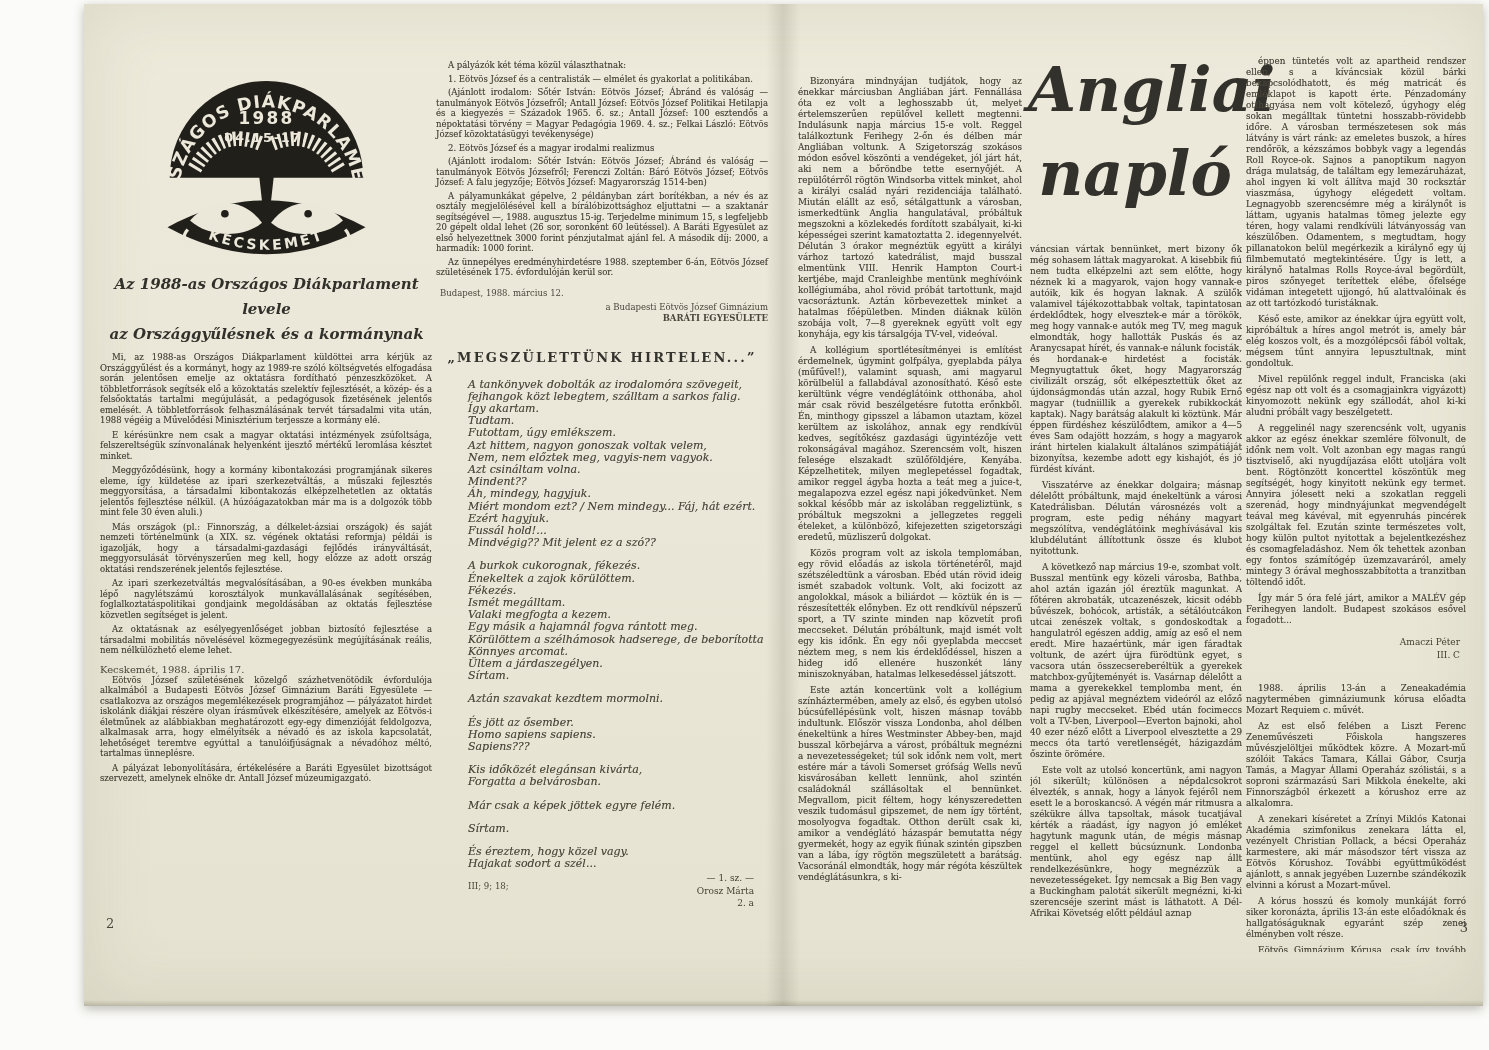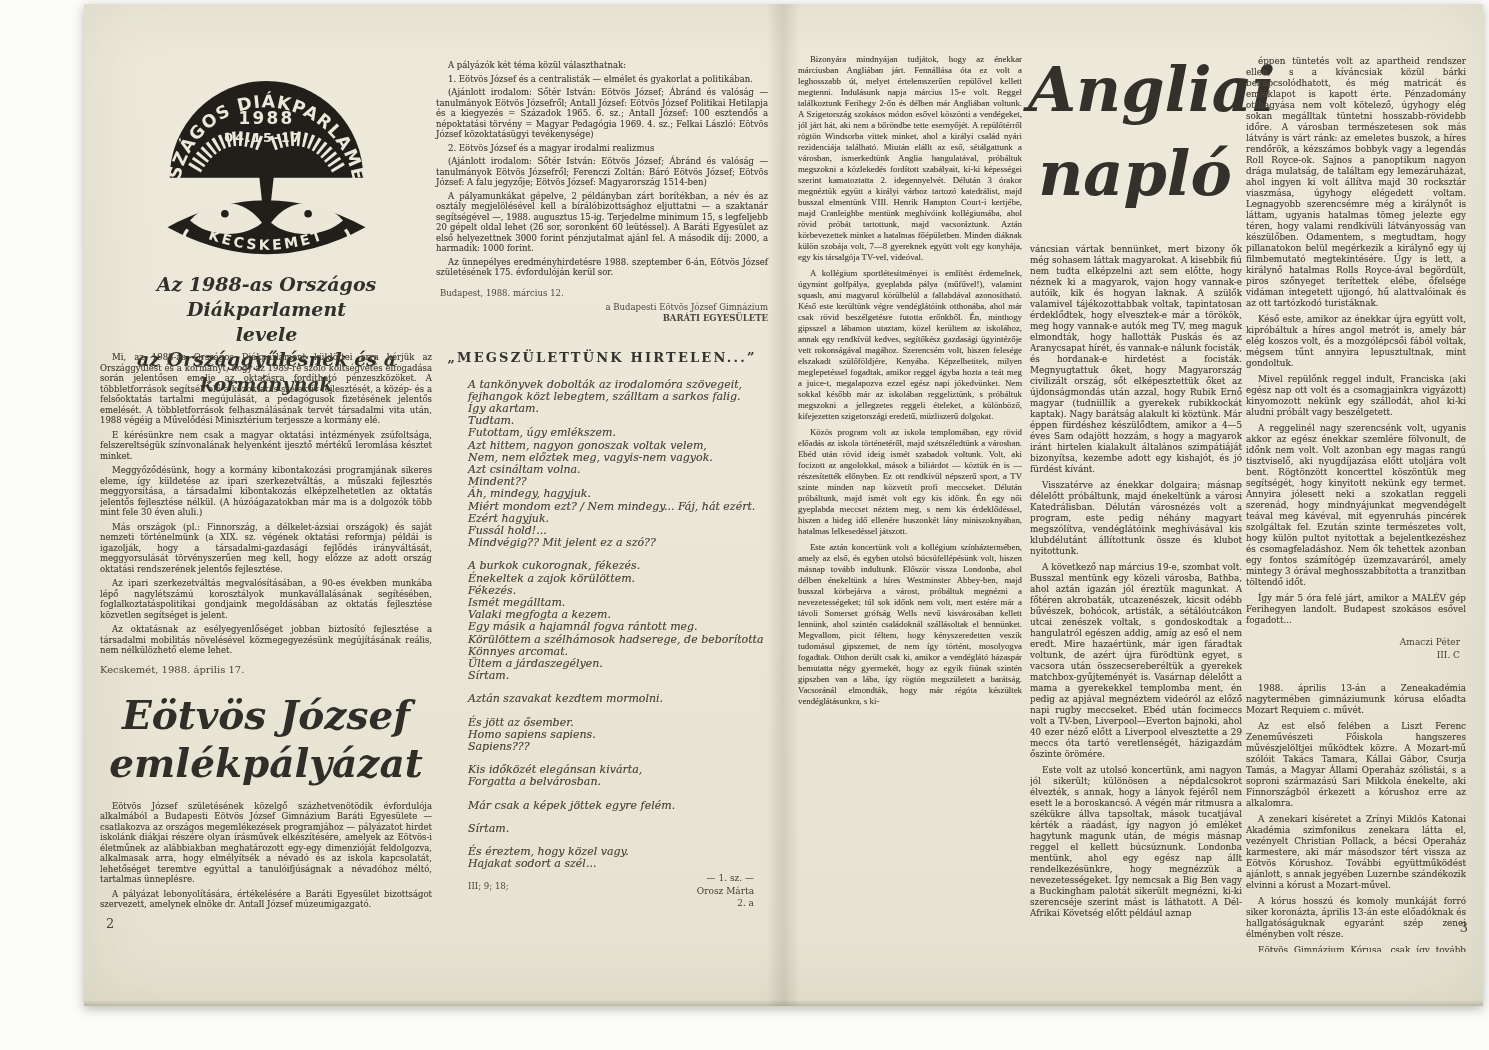--- a/index.html
+++ b/index.html
@@ -14,42 +14,42 @@
   .edge-bottom{position:absolute;left:0;bottom:0;width:100%;height:6px;
         background:linear-gradient(180deg,rgba(0,0,0,0) 0%,rgba(90,85,70,.25) 100%);}
 
   .abs{position:absolute;}
   .p{margin:0 0 4px 0;font-size:8.5px;line-height:10.5px;text-align:justify;
      text-indent:12px;color:#4a463a;text-shadow:0 0 .5px rgba(74,70,58,.55);}
   .rp .p{font-size:8.8px;line-height:11px;margin-bottom:5px;}
   .clip{overflow:hidden;}
 
   
-  .headline{font-weight:bold;font-style:italic;font-size:19px;line-height:25px;
+  .headline{font-weight:bold;font-style:italic;font-size:15px;line-height:25px;
             text-align:center;color:#31302a;margin:0;}
   .col1{left:16px;top:348px;width:332px;height:596px;}
   .dateline{margin:8px 0 0 0;font-size:10px;color:#4a463a;}
   .memorial{font-weight:bold;font-style:italic;font-size:39px;line-height:48px;
             text-align:center;color:#2f2e28;margin:16px 0 14px 0;}
   .pagenum{font-size:13px;color:#4a463a;}
 
   .col2{left:352px;top:56px;width:332px;}
   .col2 .p{margin-bottom:3px;}
   .dateline2{margin:10px 0 0 4px;font-size:8.5px;color:#4a463a;}
   .sigright{margin:4px 0 0 0;font-size:8.5px;line-height:11px;text-align:right;color:#4a463a;}
   .poemtitle{margin:26px 0 14px 0;text-align:center;font-size:13px;font-weight:bold;
              letter-spacing:2.2px;color:#33322c;}
   .poem{margin-left:32px;}
   .stanza{white-space:pre-line;font-style:italic;font-size:11px;line-height:12.2px;
           color:#4a463a;margin:0 0 11px 0;text-shadow:0 0 .5px rgba(74,70,58,.5);}
   .poemfoot{margin:2px 0 0 32px;font-size:8.6px;color:#4a463a;}
   .orosz{left:352px;top:868px;width:318px;text-align:right;font-size:9px;line-height:12.5px;color:#45422f;}
 
   
-  .colA{left:714px;top:50px;width:224px;height:894px;font-family:Liberation Serif, serif;}
+  .colA{left:714px;top:72px;width:224px;height:894px;}
   .rtitle{left:944px;top:44px;width:214px;text-align:center;font-weight:bold;font-style:italic;
           font-size:62px;line-height:84px;color:#33312b;margin:0;}
   .colB{left:946px;top:240px;width:212px;height:708px;}
   .colB .p:first-child{text-indent:0;}
   .colC{left:1162px;top:52px;width:220px;height:896px;}
   .amaczi{margin:10px 0 22px 0;text-align:right;font-size:9px;line-height:12.5px;
           color:#45422f;padding-right:6px;}
   .pagenum-r{left:1350px;top:916px;width:34px;text-align:right;}
   svg text{font-family:"DejaVu Sans", sans-serif;}
 </style>
@@ -103,24 +103,20 @@
     <div class="abs col1 clip">
       <div>
           <p class="p">Mi, az 1988-as Országos Diákparlament küldöttei arra kérjük az Országgyűlést és a kormányt, hogy az 1989-re szóló költségvetés elfogadása során jelentősen emelje az oktatásra fordítható pénzeszközöket. A többletforrások segítsék elő a közoktatás szelektív fejlesztését, a közép- és a felsőoktatás tartalmi megújulását, a pedagógusok fizetésének jelentős emelését. A többletforrások felhasználásának tervét társadalmi vita után, 1988 végéig a Művelődési Minisztérium terjessze a kormány elé.</p>
           <p class="p">E kérésünkre nem csak a magyar oktatási intézmények zsúfoltsága, felszereltségük színvonalának helyenként ijesztő mértékű leromlása késztet minket.</p>
           <p class="p">Meggyőződésünk, hogy a kormány kibontakozási programjának sikeres eleme, így küldetése az ipari szerkezetváltás, a műszaki fejlesztés meggyorsítása, a társadalmi kibontakozás elképzelhetetlen az oktatás jelentős fejlesztése nélkül. (A húzóágazatokban már ma is a dolgozók több mint fele 30 éven aluli.)</p>
           <p class="p">Más országok (pl.: Finnország, a délkelet-ázsiai országok) és saját nemzeti történelmünk (a XIX. sz. végének oktatási reformja) példái is igazolják, hogy a társadalmi-gazdasági fejlődés irányváltását, meggyorsulását törvényszerűen meg kell, hogy előzze az adott ország oktatási rendszerének jelentős fejlesztése.</p>
           <p class="p">Az ipari szerkezetváltás megvalósításában, a 90-es években munkába lépő nagylétszámú korosztályok munkavállalásának segítésében, foglalkoztatáspolitikai gondjaink megoldásában az oktatás fejlesztése közvetlen segítséget is jelent.</p>
           <p class="p">Az oktatásnak az esélyegyenlőséget jobban biztosító fejlesztése a társadalmi mobilitás növelésével közmegegyezésünk megújításának reális, nem nélkülözhető eleme lehet.</p>
         </div>
       <p class="dateline">Kecskemét, 1988. április 17.</p>
-      <h2 class="memorial">
-        <span>Eötvös József</span><br>
-        <span>emlékpályázat</span>
-      </h2>
       <div>
           <p class="p">Eötvös József születésének közelgő százhetvenötödik évfordulója alkalmából a Budapesti Eötvös József Gimnázium Baráti Egyesülete — csatlakozva az országos megemlékezések programjához — pályázatot hirdet iskolánk diákjai részére olyan írásművek elkészítésére, amelyek az Eötvös-i életműnek az alábbiakban meghatározott egy-egy dimenzióját feldolgozva, alkalmasak arra, hogy elmélyítsék a névadó és az iskola kapcsolatát, lehetőséget teremtve egyúttal a tanulóifjúságnak a névadóhoz méltó, tartalmas ünneplésre.</p>
           <p class="p">A pályázat lebonyolítására, értékelésére a Baráti Egyesület bizottságot szervezett, amelynek elnöke dr. Antall József múzeumigazgató.</p>
         </div>
     </div>
 
     <div class="abs pagenum" style="left:22px;top:912px;">2</div>
 
     <div class="abs col2">
       <div>

